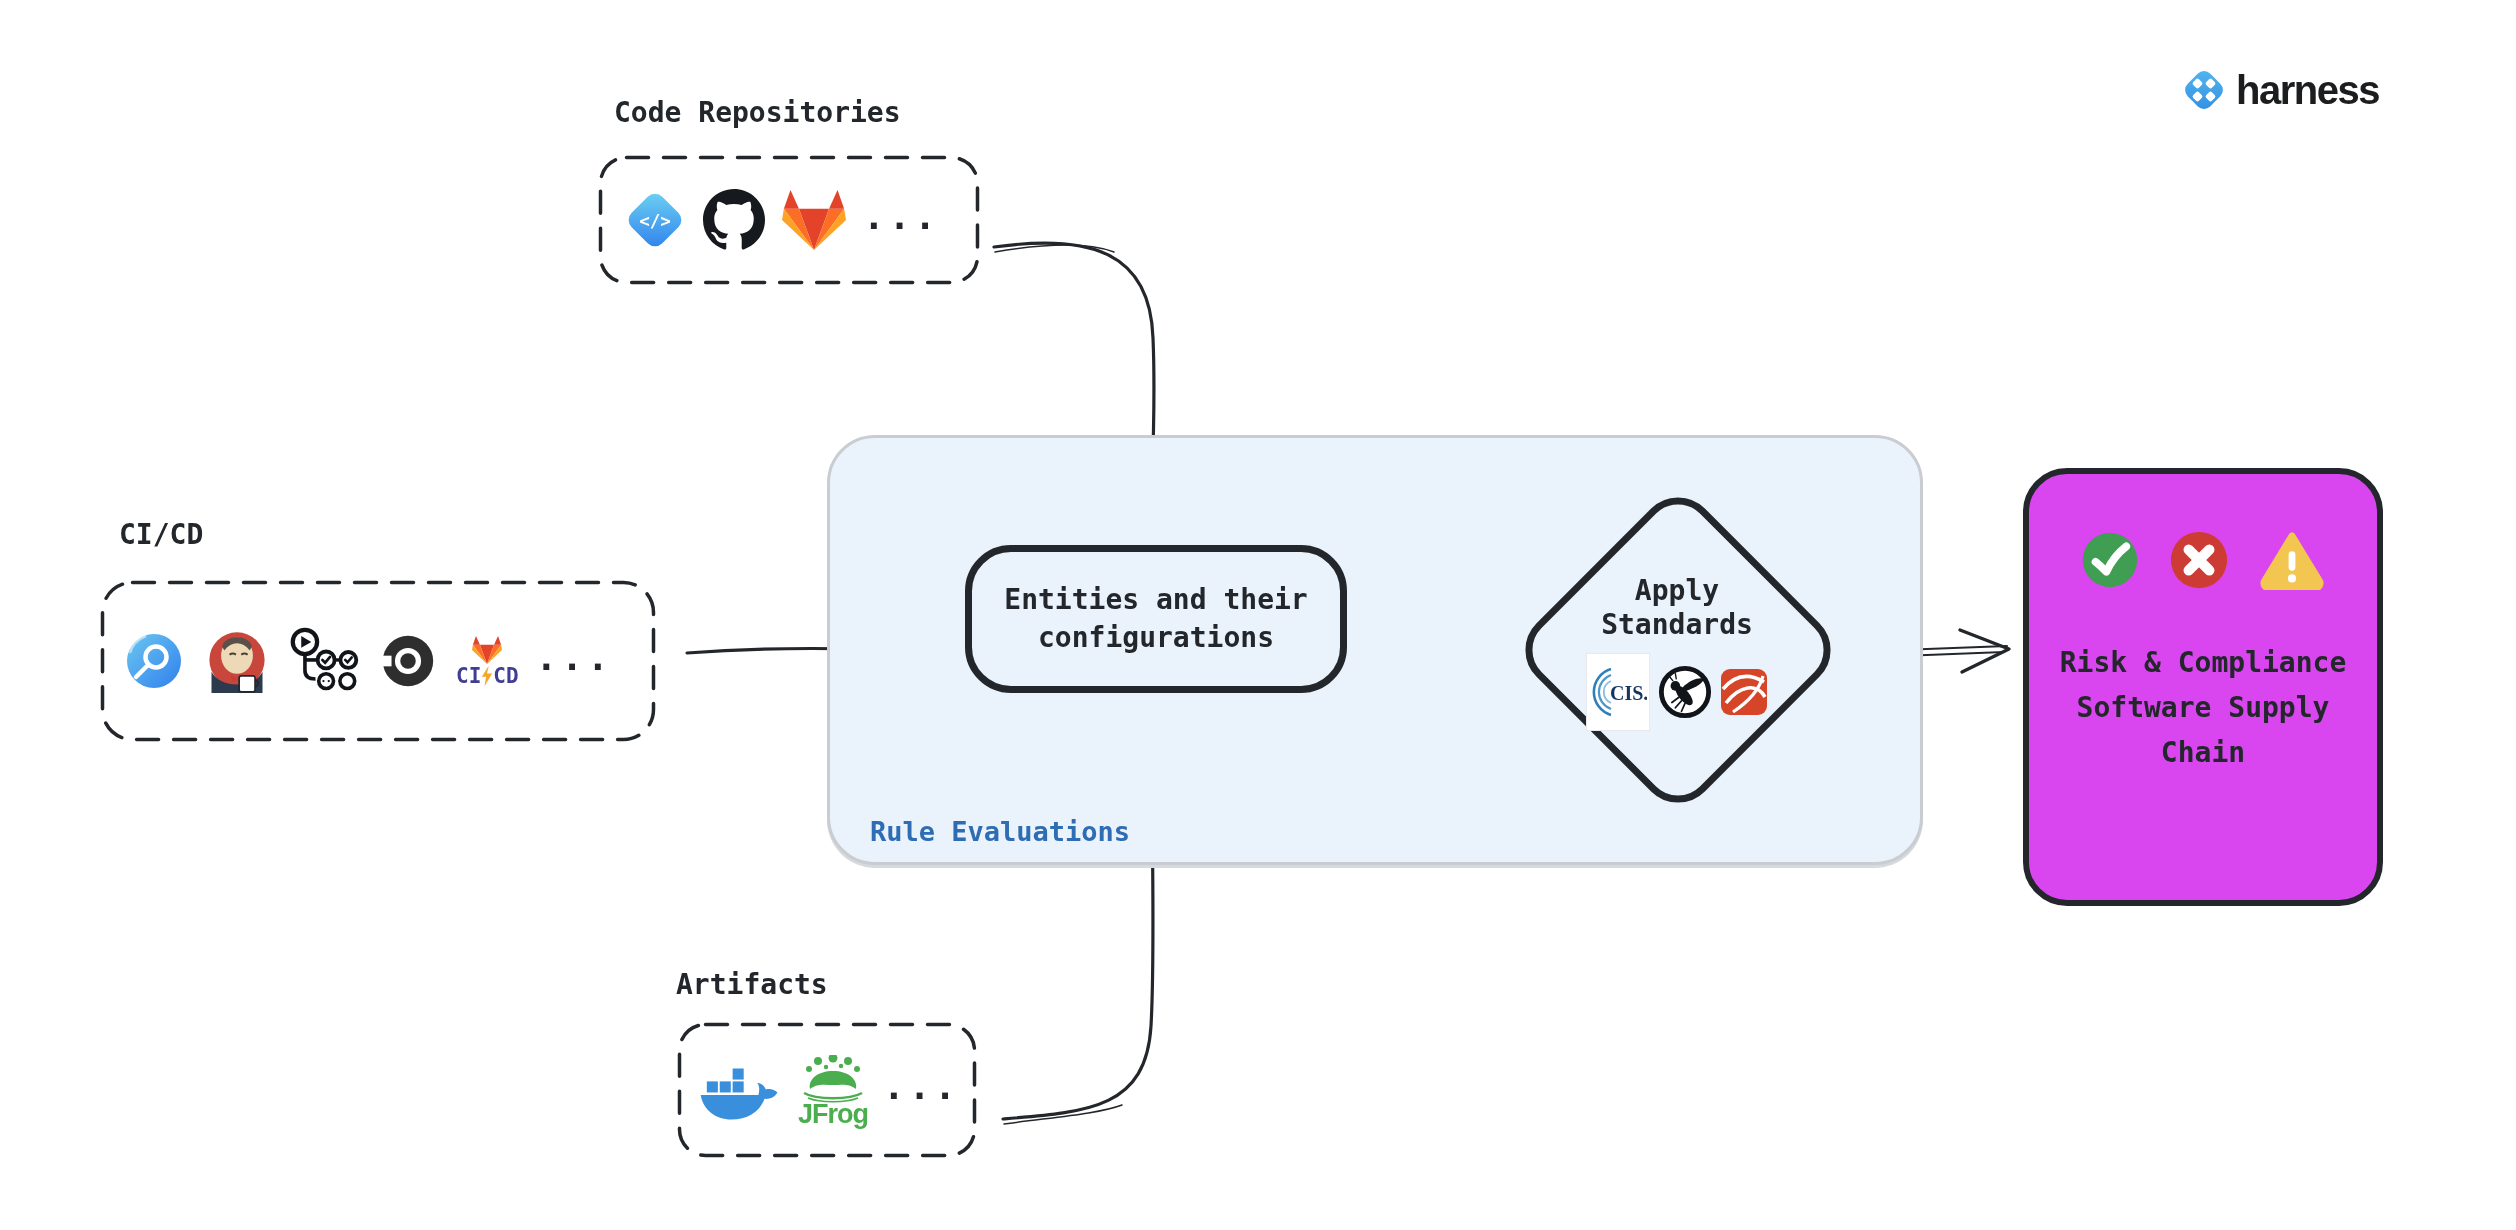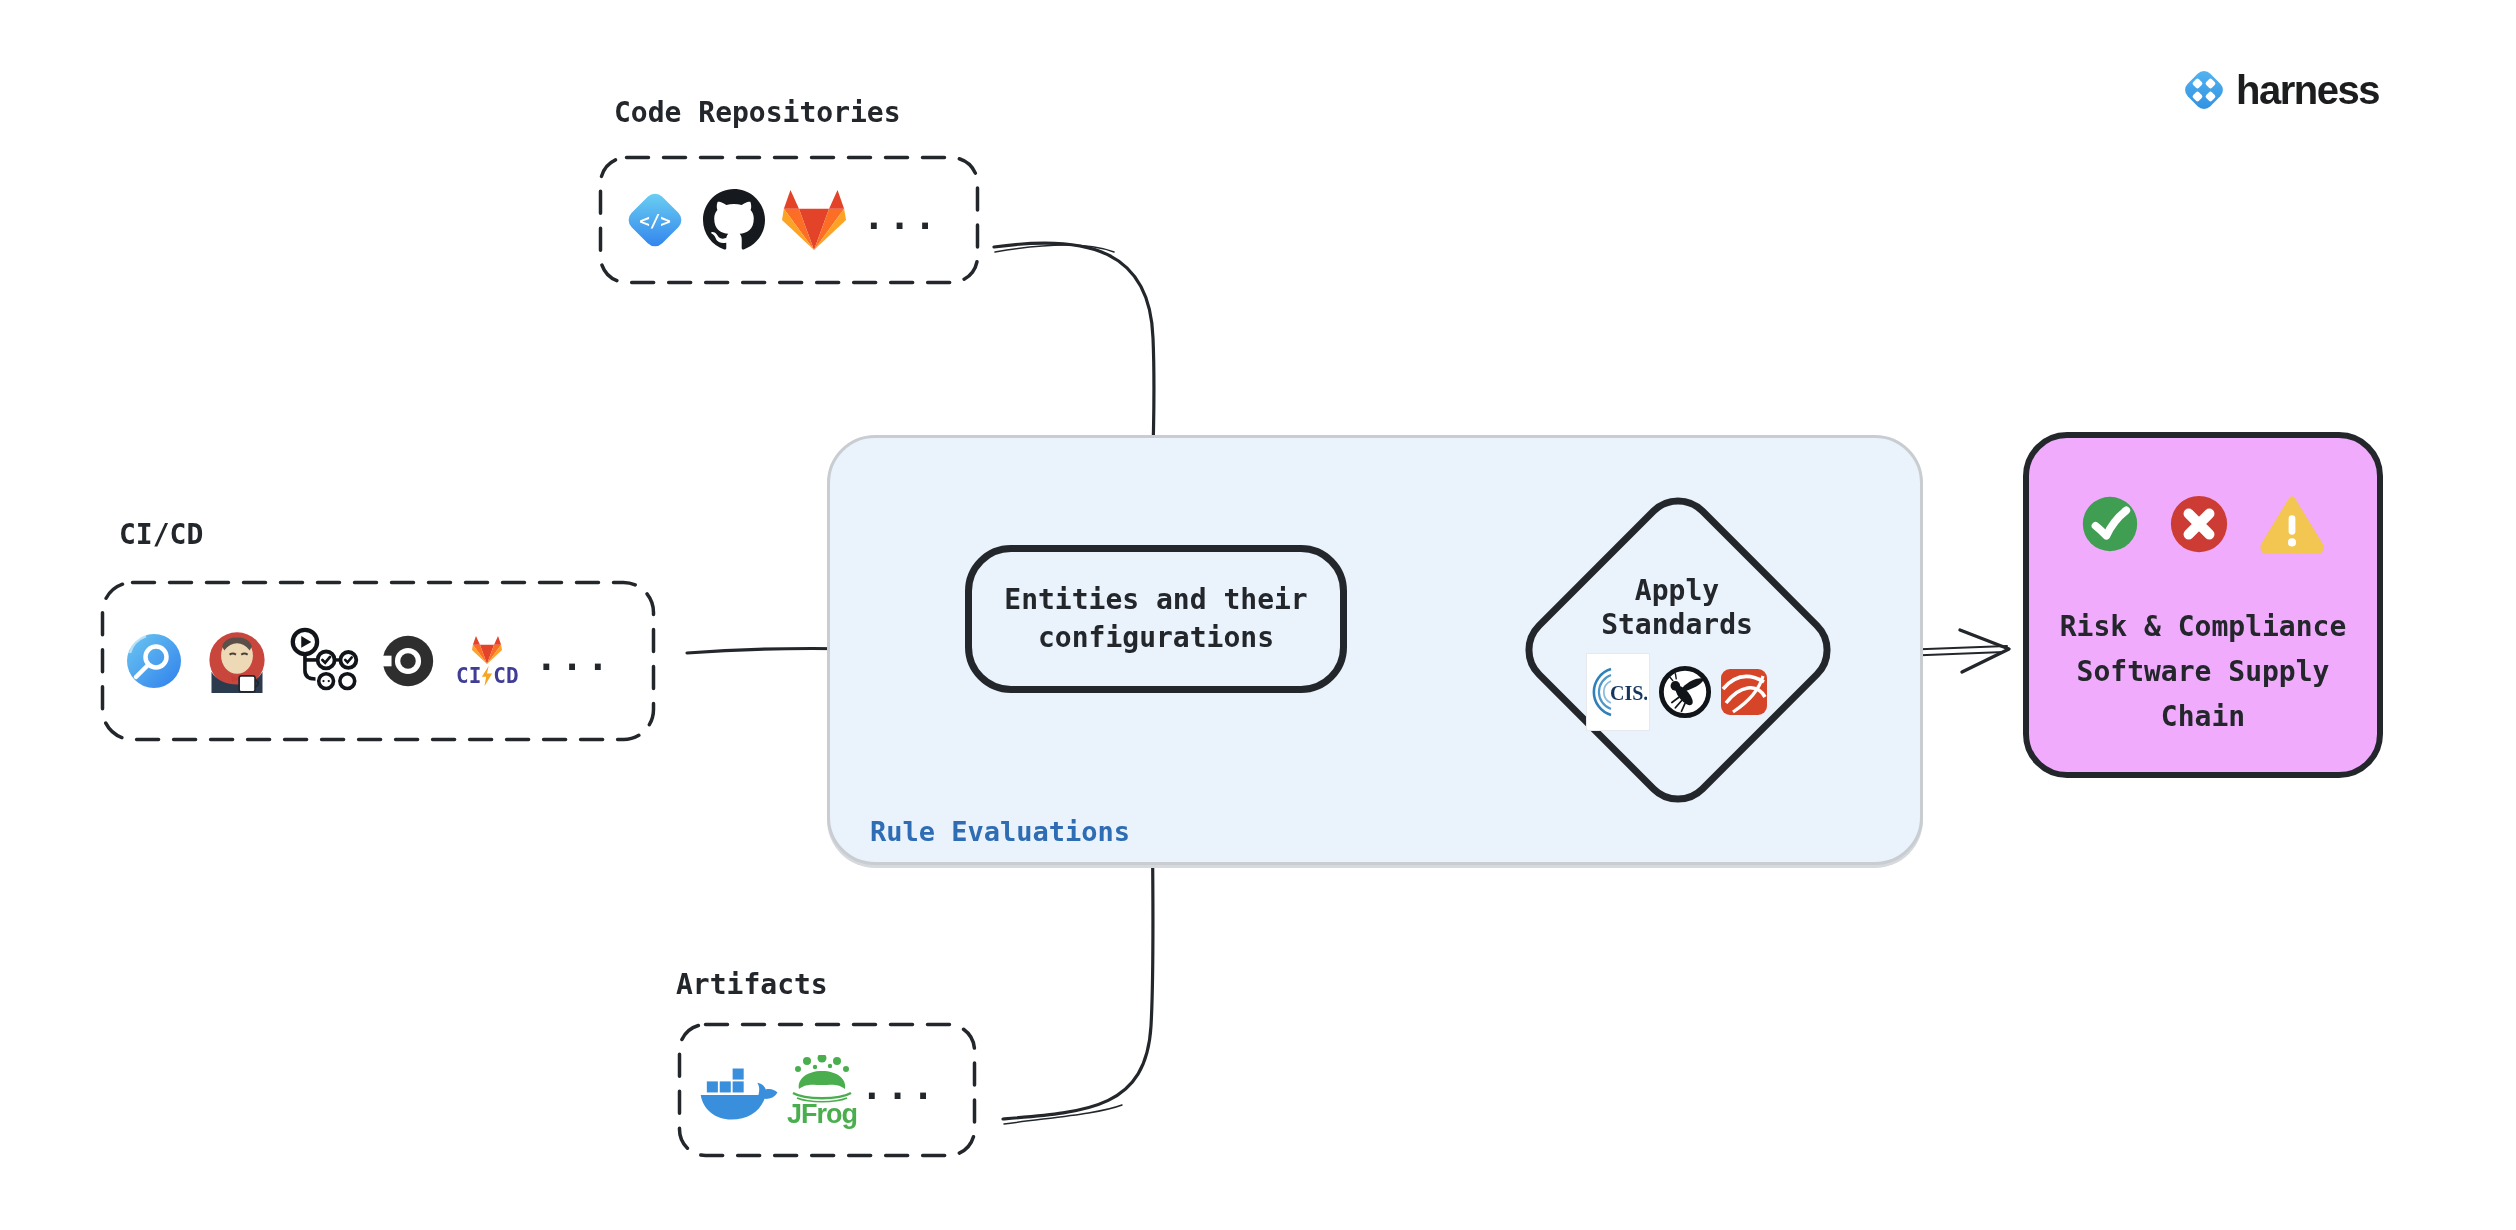--- a/index.html
+++ b/index.html
@@ -19,21 +19,21 @@
             justify-content:center;}
   .entities .line{font-size:28px;font-weight:bold;line-height:38px;white-space:nowrap;}
   .diamond{position:absolute;left:1559px;top:531px;width:238px;height:238px;border:7px solid #23272b;
            border-radius:38px;transform:rotate(45deg);box-sizing:border-box;}
   .diamond-content{position:absolute;left:1527px;top:574px;width:300px;display:flex;flex-direction:column;
                    align-items:center;}
   .diamond-content .line{font-size:28px;font-weight:bold;line-height:34px;white-space:nowrap;}
   .std-icons{display:flex;align-items:center;gap:8px;margin-top:12px;}
   .cis-chip{width:62px;height:76px;background:#ffffff;display:flex;align-items:center;justify-content:center;
             box-shadow:0 0 0 1px #e7e9ec;}
-  .outcome{position:absolute;left:2023px;top:432px;width:360px;height:346px;background:#f0abfc;
+  .outcome{position:absolute;left:2023px;top:468px;width:360px;height:438px;background:#d946ef;
            border:6px solid #23272b;border-radius:44px;box-sizing:border-box;}
   .outcome-icons{position:absolute;left:0;top:56px;width:100%;display:flex;justify-content:center;
                  align-items:center;gap:30px;}
   .outcome-text{position:absolute;left:0;top:166px;width:100%;text-align:center;font-size:28px;
                 font-weight:bold;line-height:45px;}
   .brand{position:absolute;left:2180px;top:66px;display:flex;align-items:center;gap:8px;}
   .brand-name{font-family:"Liberation Sans",sans-serif;font-weight:bold;font-size:40px;color:#1b1d1f;
               letter-spacing:-1.5px;}
   .glab-ci{display:flex;flex-direction:column;align-items:center;}
   .glab-ci .txt{display:flex;align-items:center;font-size:21px;font-weight:bold;color:#3F3D94;line-height:20px;}
@@ -202,21 +202,21 @@
       </span>
       <span class="ellipsis">...</span>
     </div>
   </div>
 
   <div class="abs src-label" style="left:676px;top:968px;">Artifacts</div>
   <div class="dash-box" style="left:677px;top:1022px;width:300px;height:136px;">
     <svg class="frame" width="300" height="136">
       <rect x="2.5" y="2.5" width="295" height="131" rx="26" fill="none" stroke="#23272b" stroke-width="3.5" stroke-dasharray="22 15" stroke-linecap="round"></rect>
     </svg>
-    <div class="icon-row" style="padding:0 20px;gap:2px;">
+    <div class="icon-row" style="padding:0 20px;gap:13px;">
       <span style="display:flex;">
         <svg width="86" height="64" viewBox="0 0 70 52">
           <g fill="#3A8FDD">
             <rect x="8" y="19" width="9" height="9"></rect>
               <rect x="18.5" y="19" width="9" height="9"></rect>
             <rect x="29" y="19" width="9" height="9"></rect>
               <rect x="29" y="8.5" width="9" height="9"></rect>
             <path d="M3 30 L50 30 C51 26 51 23 49 20 C52.5 20.5 55 22.5 56 25.5 C59.5 24.5 63 25.5 65.5 28 C63 32 59.5 33.5 55 33.2 C51 44 41 50 28 50 C15 50 5 42 3 30 Z"></path>
           </g>
         </svg>

